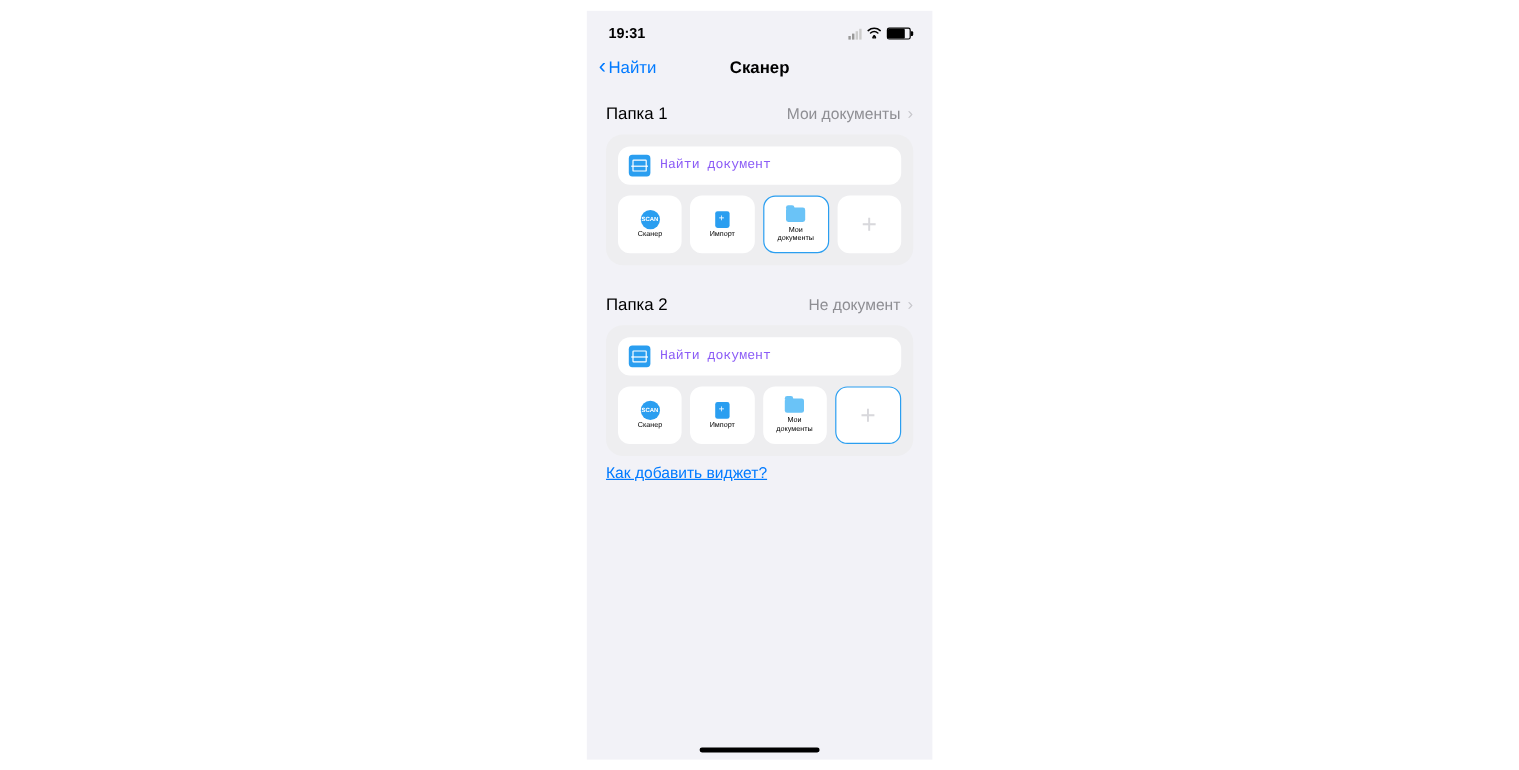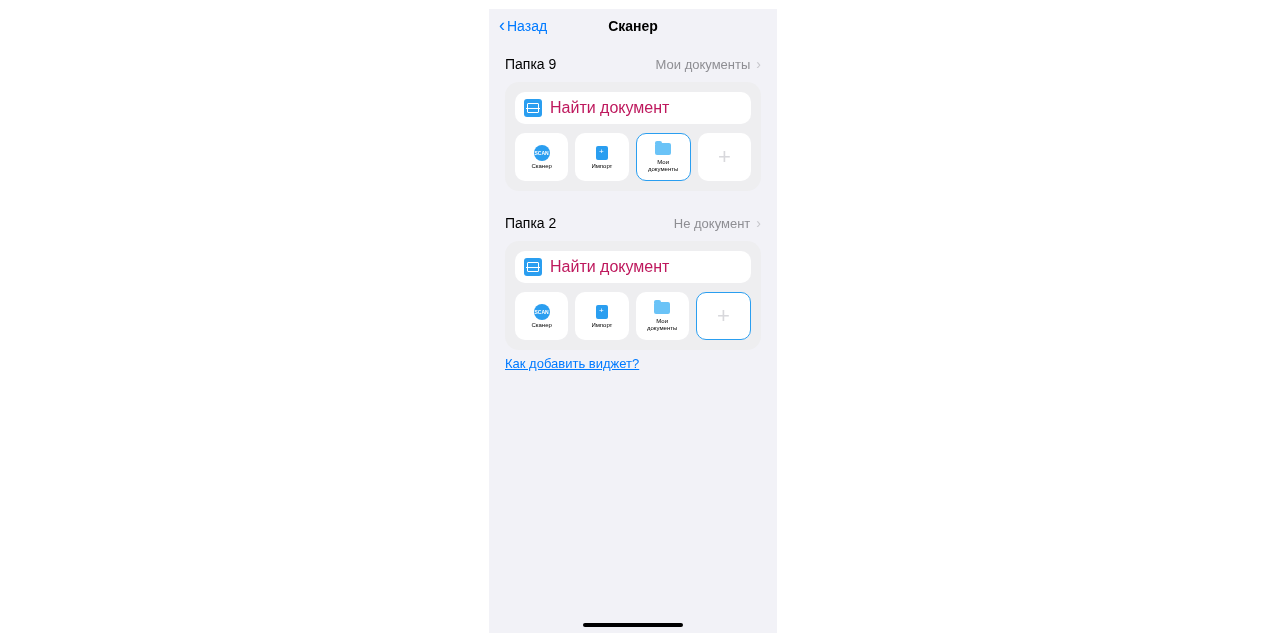--- a/index.html
+++ b/index.html
@@ -143,22 +143,23 @@
       border-radius: 1px;
     }
     .scanner-icon::after {
       content: '';
       position: absolute;
       width: 14px;
       height: 1px;
       background: #fff;
     }
     .search-placeholder {
-      color: #be185d;
-      font-size: 16px;
+      color: #8b5cf6;
+      font-size: 11px;
+      font-family: Liberation Mono, monospace;
     }
     .tile-row {
       display: flex;
       gap: 7px;
       margin-top: 9px;
     }
     .tile {
       flex: 1;
       background: #fff;
       border-radius: 10px;
@@ -252,32 +253,52 @@
       width: 100px;
       height: 4px;
       background: #000;
       border-radius: 2px;
     }
   </style>
 </head>
 <body>
 
 <div class="phone">
+  <div class="status-bar">
+    <span>19:31</span>
+    <div class="status-right">
+      <div class="signal-bars">
+        <div class="bar b1"></div>
+          <div class="bar b2"></div>
+          <div class="bar b3"></div>
+          <div class="bar b4"></div>
+      </div>
+      <span class="wifi-icon">
+        <svg width="13" height="10" viewBox="0 0 13 10">
+            <path d="M6.5 8.5 a1 1 0 1 0 0.001 0 M3.5 5.5 a4.5 4.5 0 0 1 6 0 M1.5 3.5 a7.5 7.5 0 0 1 10 0" stroke="#000" stroke-width="1.3" fill="none" stroke-linecap="round"></path>
+            <circle cx="6.5" cy="8.2" r="1" fill="#000"></circle>
+          </svg>
+      </span>
+      <div class="battery">
+          <div class="battery-fill"></div>
+        </div>
+    </div>
+  </div>
 
   <div class="nav-bar">
     <div class="back-btn">
       <span class="chevron-left">‹</span>
-      <span>Назад</span>
+      <span>Найти</span>
     </div>
     <div class="nav-title">Сканер</div>
   </div>
 
   
   <div class="section-header">
-    <span class="section-title">Папка 9</span>
+    <span class="section-title">Папка 1</span>
     <span class="section-value">
       <span>Мои документы</span>
       <span class="chevron-right">›</span>
     </span>
   </div>
   <div class="widget-card">
     <div class="search-box">
       <div class="scanner-icon"></div>
       <span class="search-placeholder">Найти документ</span>
     </div>

